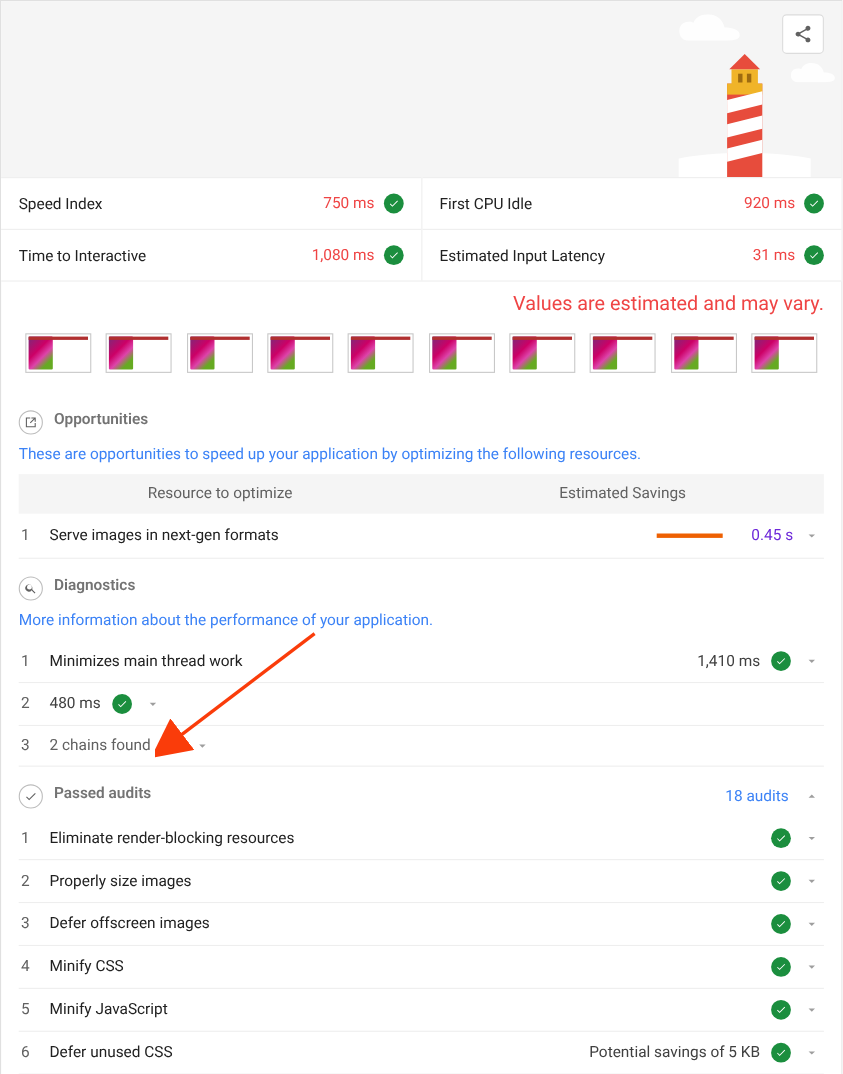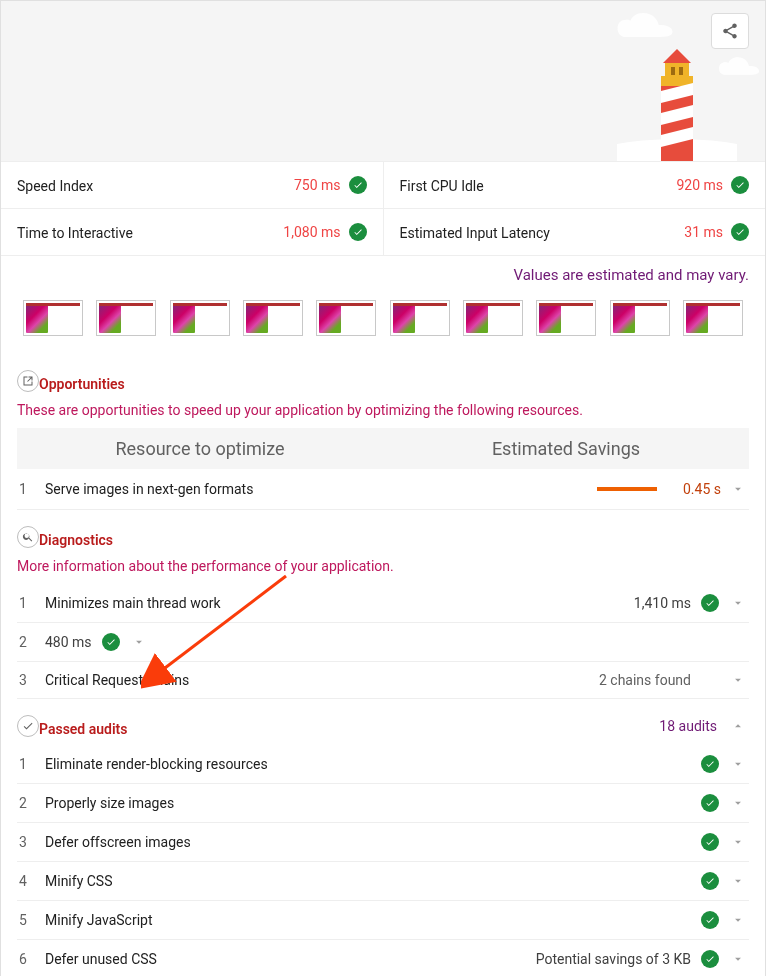--- a/index.html
+++ b/index.html
@@ -60,22 +60,22 @@
   .pass-icon {
     width: 18px; height: 18px; border-radius: 50%;
     background: #1b8e3e;
     display: inline-flex; align-items: center; justify-content: center;
   }
   .pass-icon svg { width: 10px; height: 10px; fill: #fff; }
 
   .estimate-note {
     padding: 10px 16px 4px;
     text-align: right;
-    color: #701a75;
-    font-size: 15px;
+    color: #ef4444;
+    font-size: 18px;
   }
 
   
   .filmstrip {
     display: flex;
     gap: 10px;
     padding: 12px 22px 18px;
     justify-content: space-between;
   }
   .frame {
@@ -106,59 +106,59 @@
     padding: 0 16px;
     margin-top: 8px;
   }
   .section-header {
     display: flex;
     align-items: center;
     justify-content: space-between;
     padding: 8px 0;
   }
   .section-title {
-    display: flex; align-items: flex-end; 
+    display: flex; align-items: flex-start; gap: 10px;
     font-weight: 600;
-    color: #b91c1c;
+    color: #737373;
   }
   .section-icon {
     width: 22px; height: 22px;
     border: 1px solid #bdbdbd;
     border-radius: 50%;
     display: inline-flex; align-items: center; justify-content: center;
   }
   .section-icon svg { width: 12px; height: 12px; fill: #616161; }
   .section-desc {
-    color: #be185d;
+    color: #3b82f6;
     padding: 2px 0 10px;
   }
-  .section-right { display:flex; align-items:center; gap:10px; color:#701a75; }
+  .section-right { display:flex; align-items:center; gap:10px; color:#3b82f6; }
 
   
   .opp-head {
     display: flex;
     background: #f5f5f5;
     color: #616161;
-    font-size: 18px;
+    font-size: 14px;
   }
   .opp-head > div { padding: 10px 12px; }
   .col-res { flex: 1; text-align: center; }
   .col-sav { flex: 1; text-align: center; }
 
   .opp-row {
     display: flex;
     align-items: center;
     padding: 12px 0;
     border-bottom: 1px solid #eee;
   }
   .num { width: 28px; color: #616161; text-align: left; padding-left: 2px; }
   .opp-name { flex: 1; }
   .opp-bar { width: 120px; position: relative; height: 4px; }
   .opp-bar .bar { position:absolute; right:0; width:60px; height:4px; background:#ee6002; }
-  .opp-val { width: 70px; text-align:right; color:#c2410c; padding-right: 6px;}
+  .opp-val { width: 70px; text-align:right; color:#6d28d9; padding-right: 6px;}
   .chev { width: 22px; display:flex; align-items:center; justify-content:center; }
   .chev svg { width: 14px; height: 14px; fill: #9e9e9e; }
 
   
   .audit-row {
     display: flex;
     align-items: center;
     padding: 10px 0;
     border-bottom: 1px solid #eee;
   }
@@ -336,21 +336,20 @@
               </svg>
             </span></span>
           <span class="chev">
             <svg viewBox="0 0 24 24">
               <path d="M7 10l5 5 5-5z"></path>
             </svg>
           </span>
         </div>
         <div class="audit-row">
           <span class="num">3</span>
-          <span class="audit-name">Critical Request Chains</span>
           <span class="audit-val gray">2 chains found</span>
           <span style="width:26px"></span>
           <span class="chev">
             <svg viewBox="0 0 24 24">
               <path d="M7 10l5 5 5-5z"></path>
             </svg>
           </span>
         </div>
       </div>
   </div>
@@ -441,21 +440,21 @@
             </span></span>
           <span class="chev">
             <svg viewBox="0 0 24 24">
               <path d="M7 10l5 5 5-5z"></path>
             </svg>
           </span>
         </div>
         <div class="audit-row">
           <span class="num">6</span>
           <span class="audit-name">Defer unused CSS</span>
-          <span class="audit-val">Potential savings of 3 KB</span>
+          <span class="audit-val">Potential savings of 5 KB</span>
           <span style="padding-right:8px"><span class="pass-icon">
               <svg viewBox="0 0 24 24">
                 <path d="M9 16.2 4.8 12l-1.4 1.4L9 19 21 7l-1.4-1.4z"></path>
               </svg>
             </span></span>
           <span class="chev">
             <svg viewBox="0 0 24 24">
               <path d="M7 10l5 5 5-5z"></path>
             </svg>
           </span>

